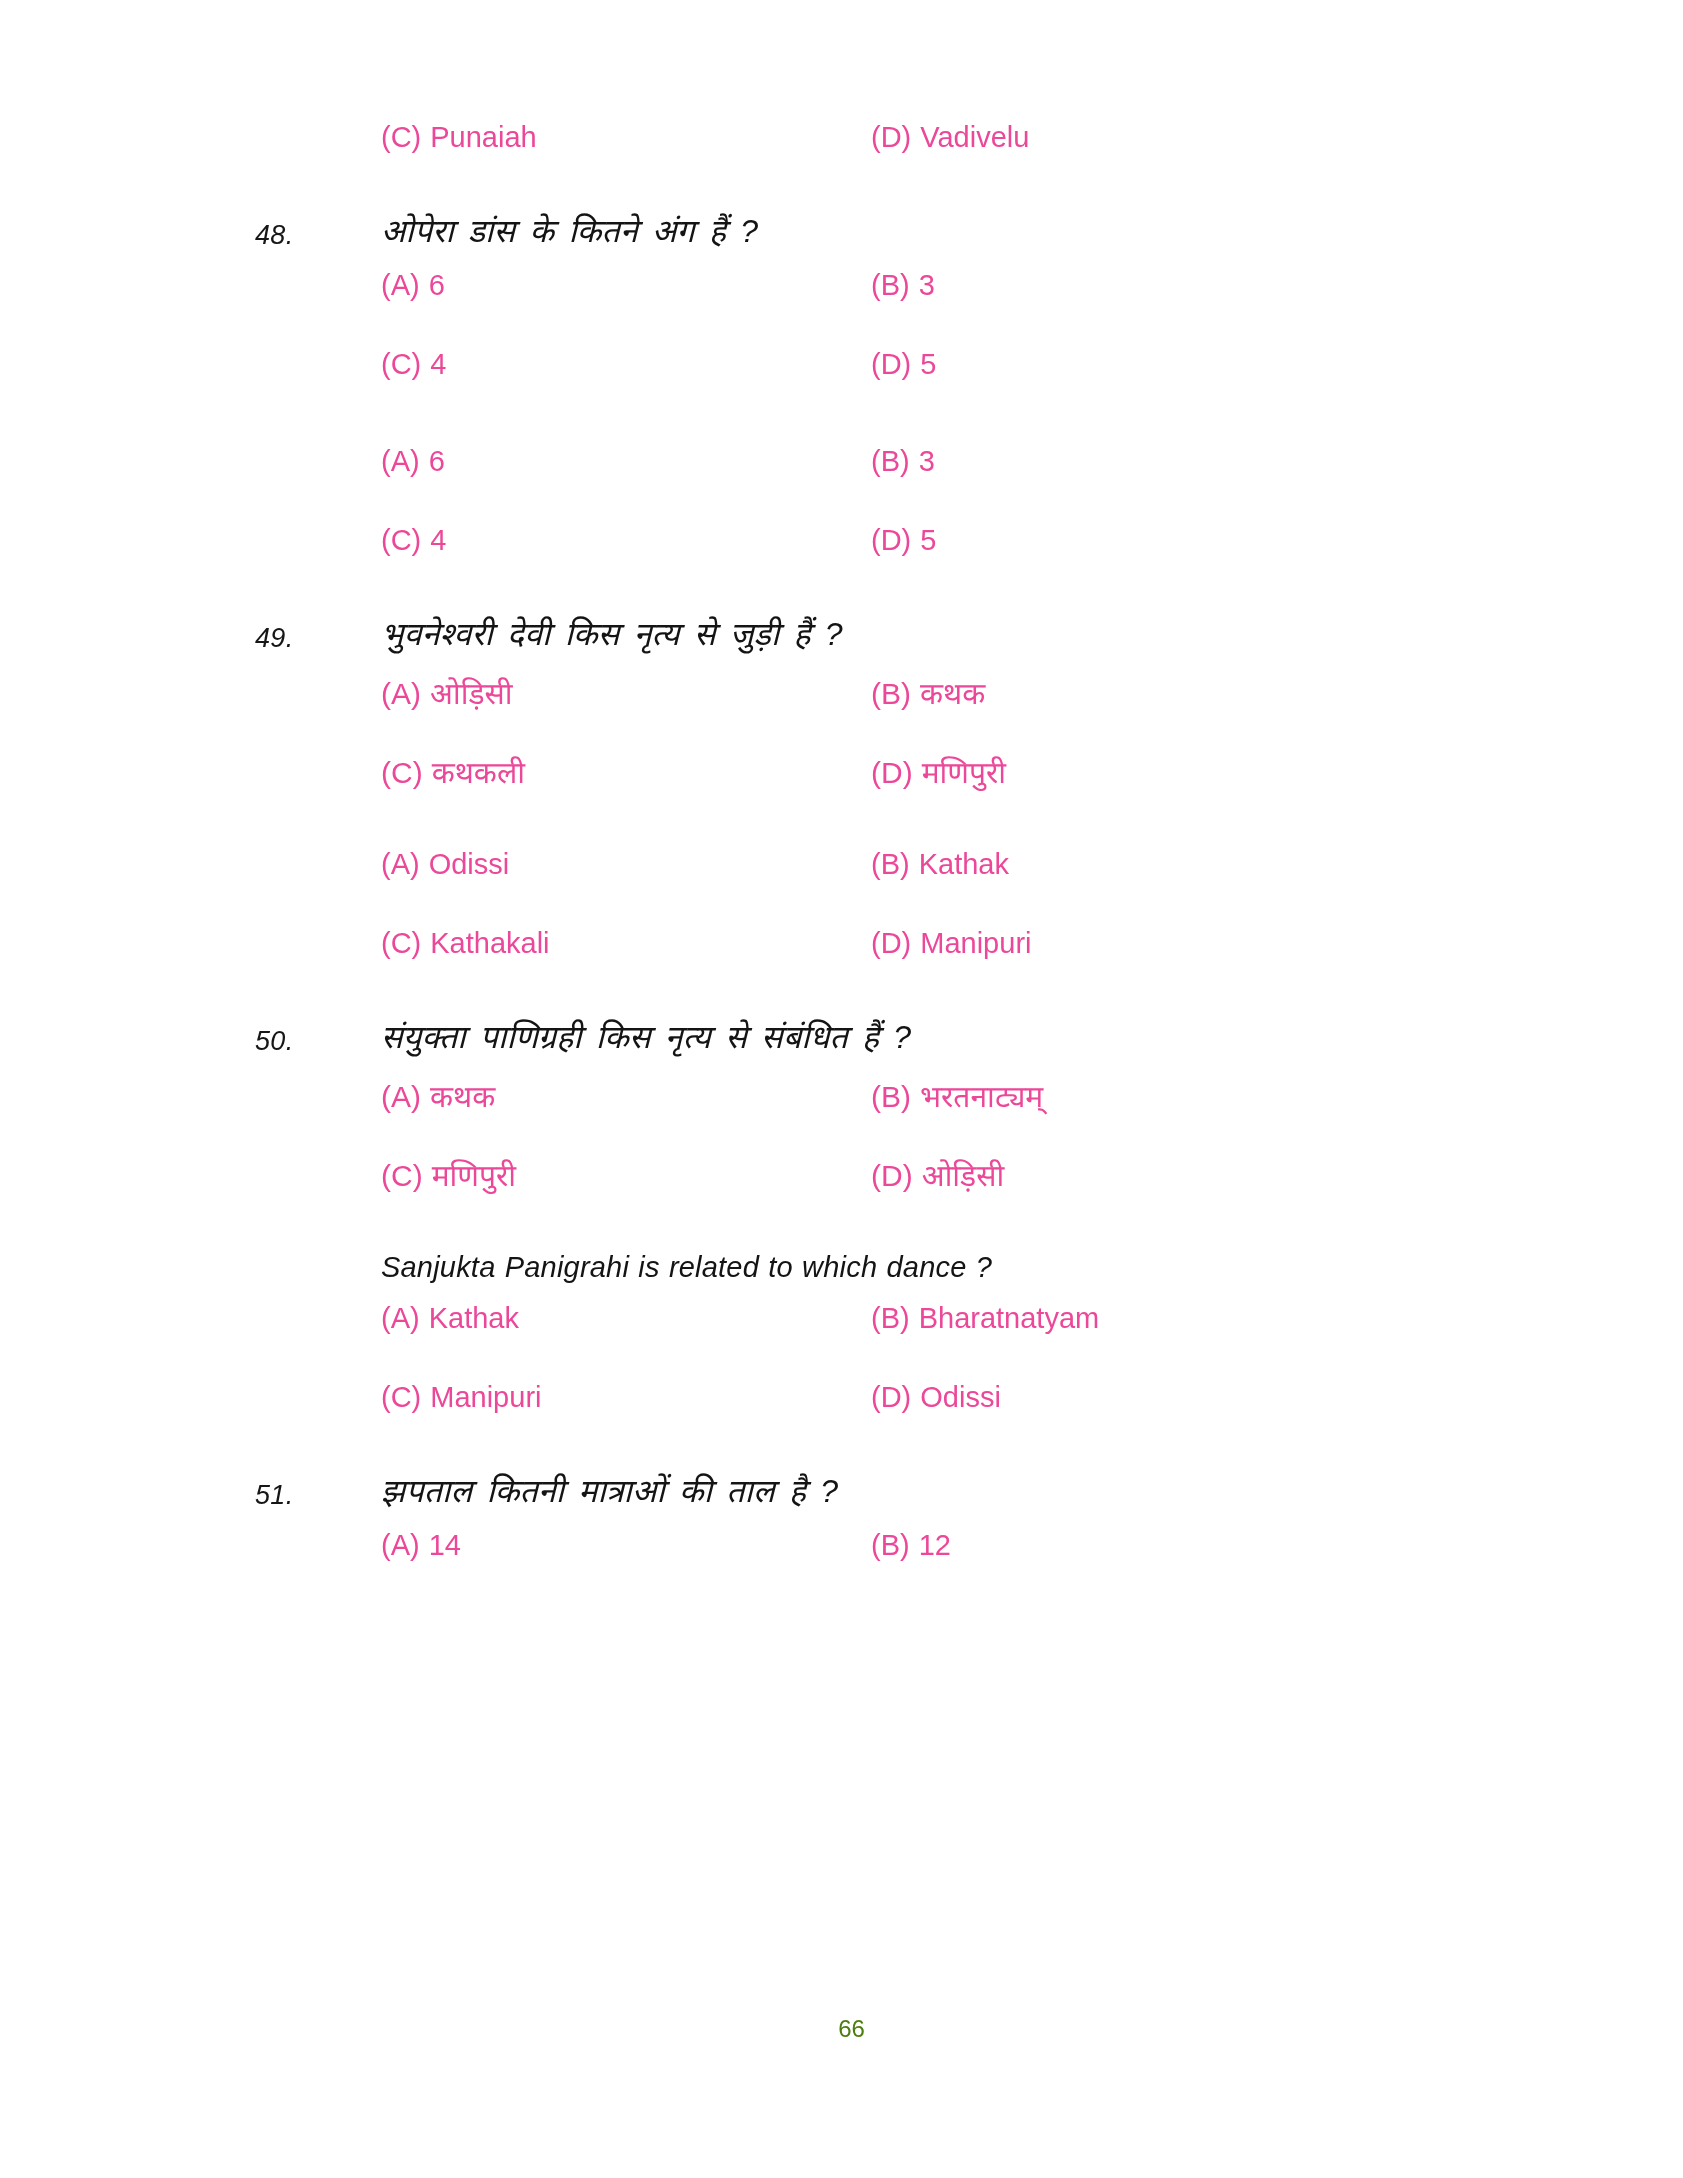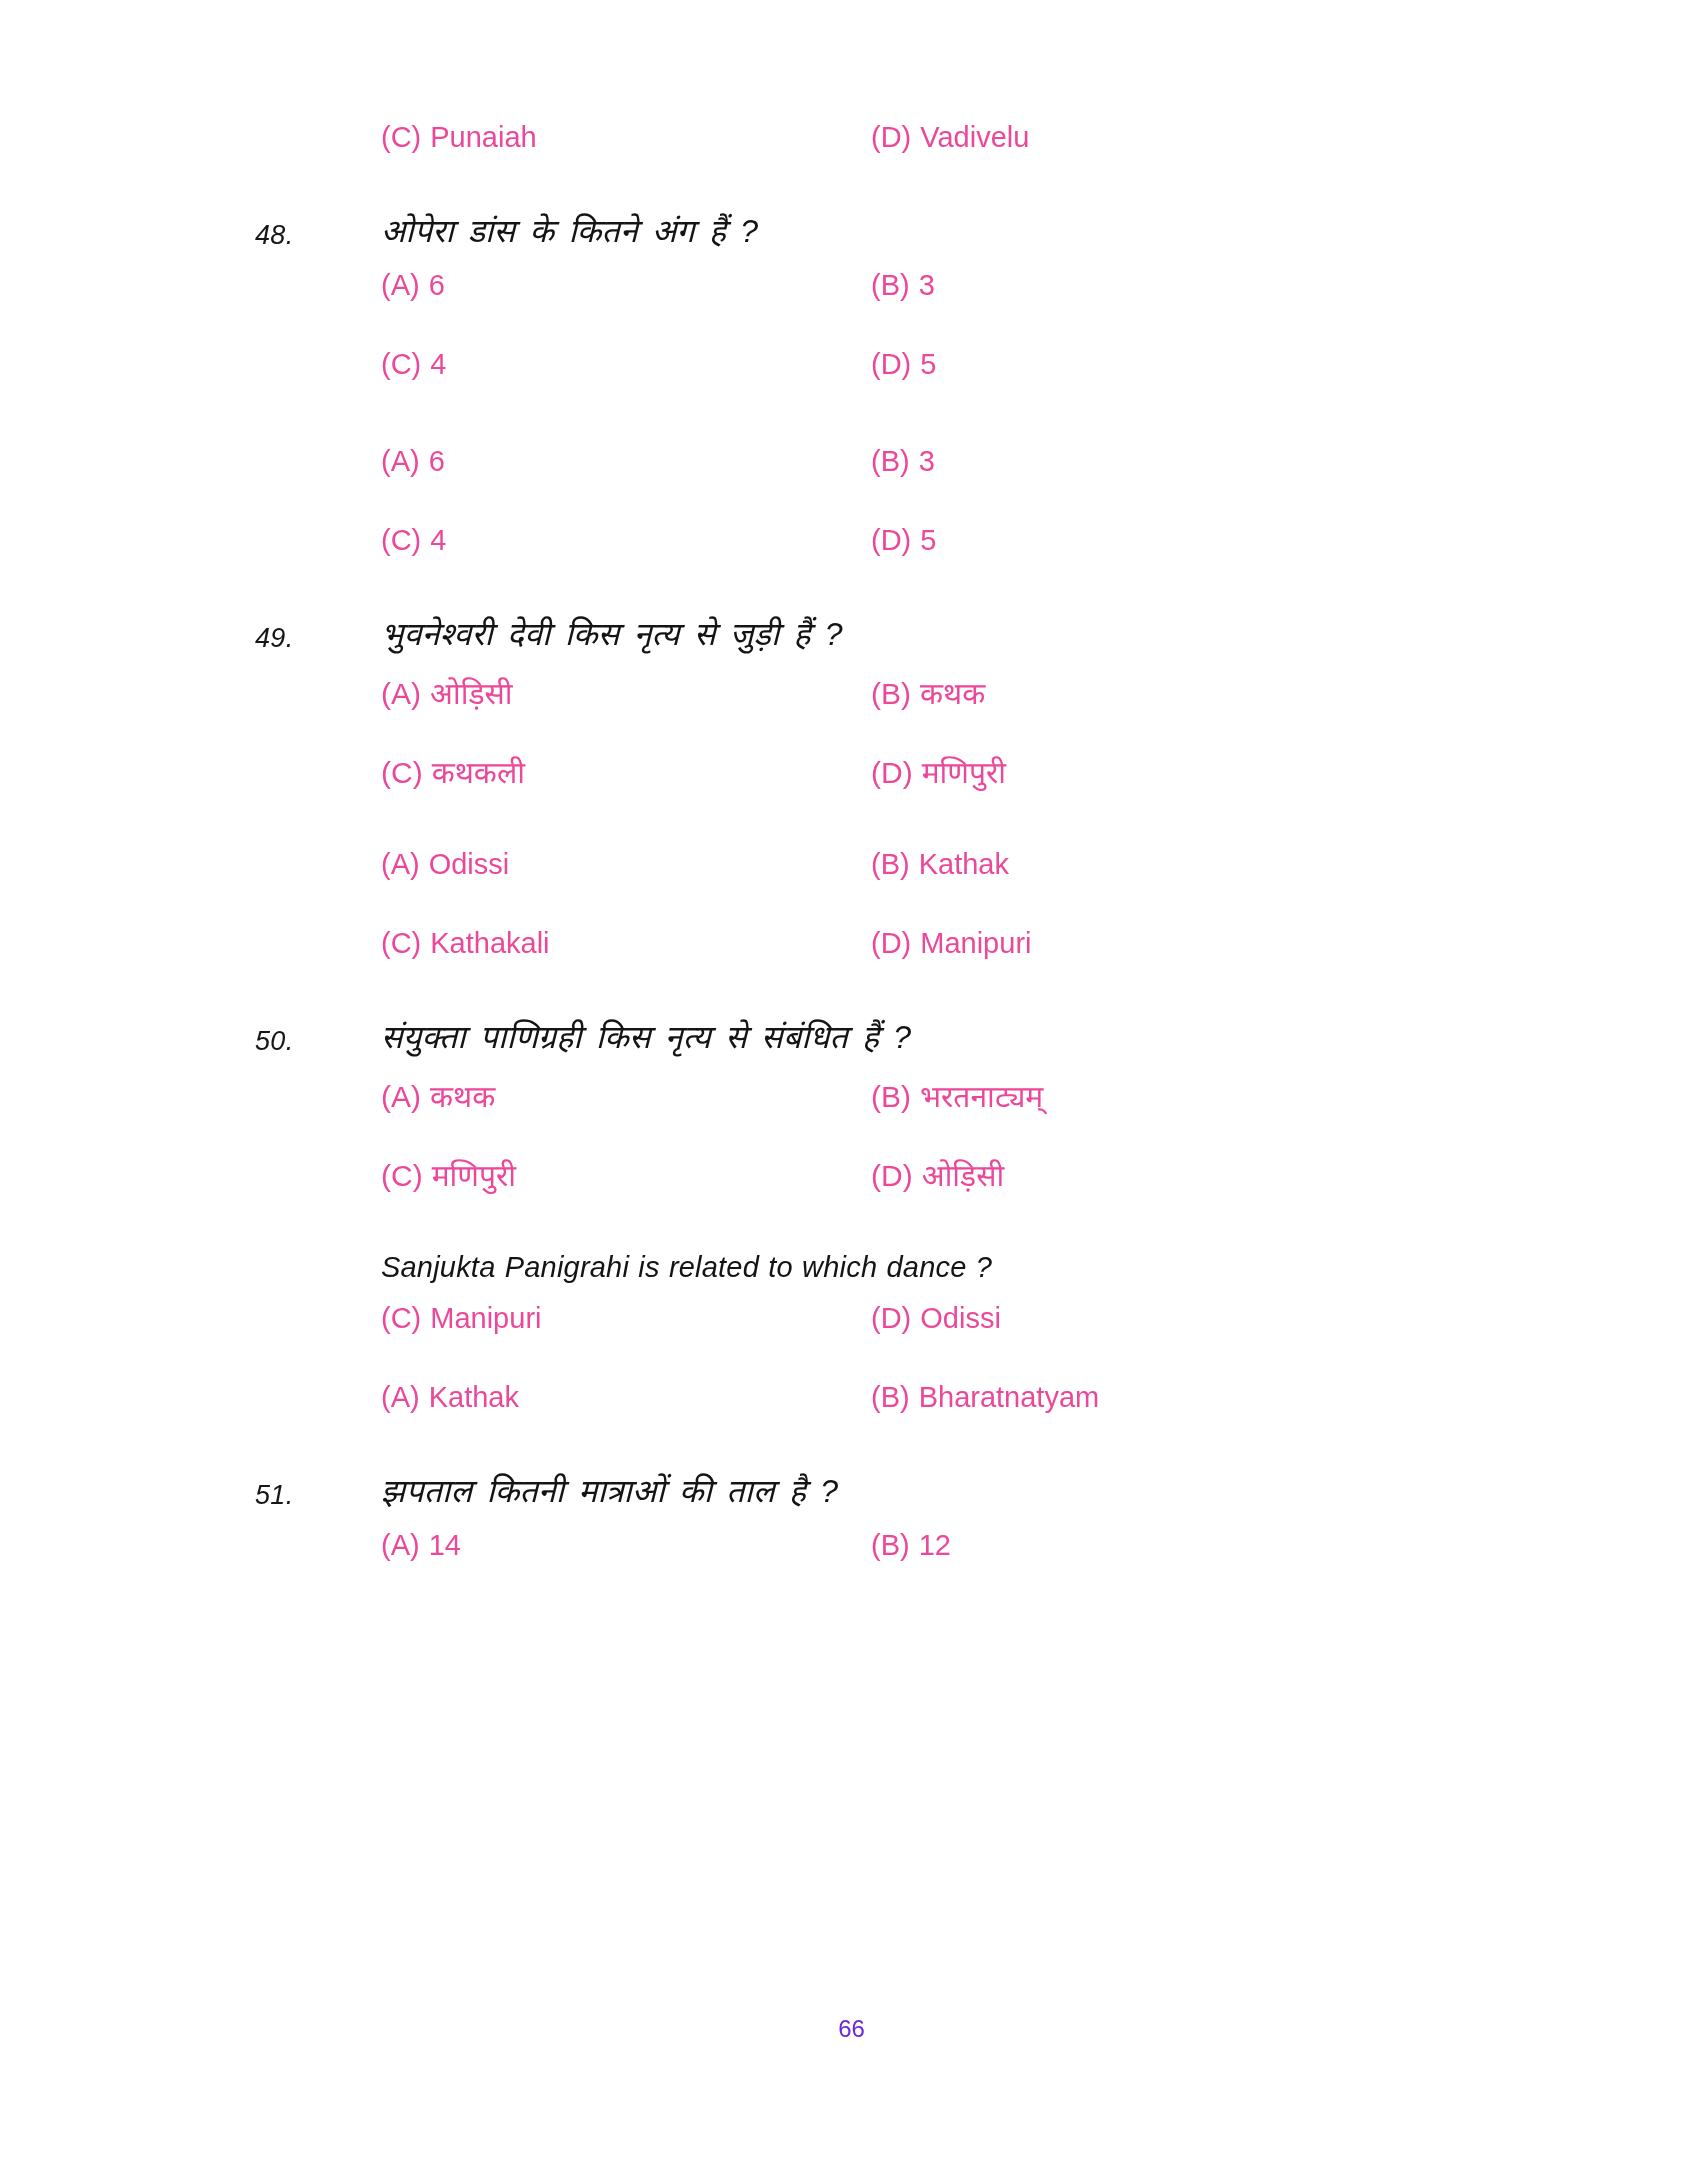--- a/index.html
+++ b/index.html
@@ -90,21 +90,21 @@
   .spacer-sm { height: 18px; }
 
   
   .page-number {
     position: absolute;
     left: 0;
     right: 0;
     top: 2015px;
     text-align: center;
     font-size: 24px;
-    color: #6d28d9;
+    color: #4d7c0f;
     padding-left: 20px;
   }
 
   .content {
     position: absolute;
     top: 121px;
     left: 0;
     right: 0;
   }
 </style>
@@ -226,32 +226,32 @@
         <div class="opt col-right hindi">
           <span class="lab">(D)</span><span>ओड़िसी</span>
         </div>
       </div>
       <div class="row">
         <span class="qtext english">Sanjukta Panigrahi is related to which dance ?</span>
       </div>
       <div class="spacer-sm"></div>
       <div class="opt-row">
         <div class="opt col-left">
+          <span class="lab">(A)</span><span>Kathak</span>
+        </div>
+        <div class="opt col-right">
+          <span class="lab">(B)</span><span>Bharatnatyam</span>
+        </div>
+      </div>
+      <div class="opt-row">
+        <div class="opt col-left">
           <span class="lab">(C)</span><span>Manipuri</span>
         </div>
         <div class="opt col-right">
           <span class="lab">(D)</span><span>Odissi</span>
-        </div>
-      </div>
-      <div class="opt-row">
-        <div class="opt col-left">
-          <span class="lab">(A)</span><span>Kathak</span>
-        </div>
-        <div class="opt col-right">
-          <span class="lab">(B)</span><span>Bharatnatyam</span>
         </div>
       </div>
     </div>
 
     <div class="q-block">
       <div class="row">
         <span class="qnum">51.</span>
         <span class="qtext hindi">झपताल कितनी मात्राओं की ताल है ?</span>
       </div>
       <div class="spacer-sm"></div>

